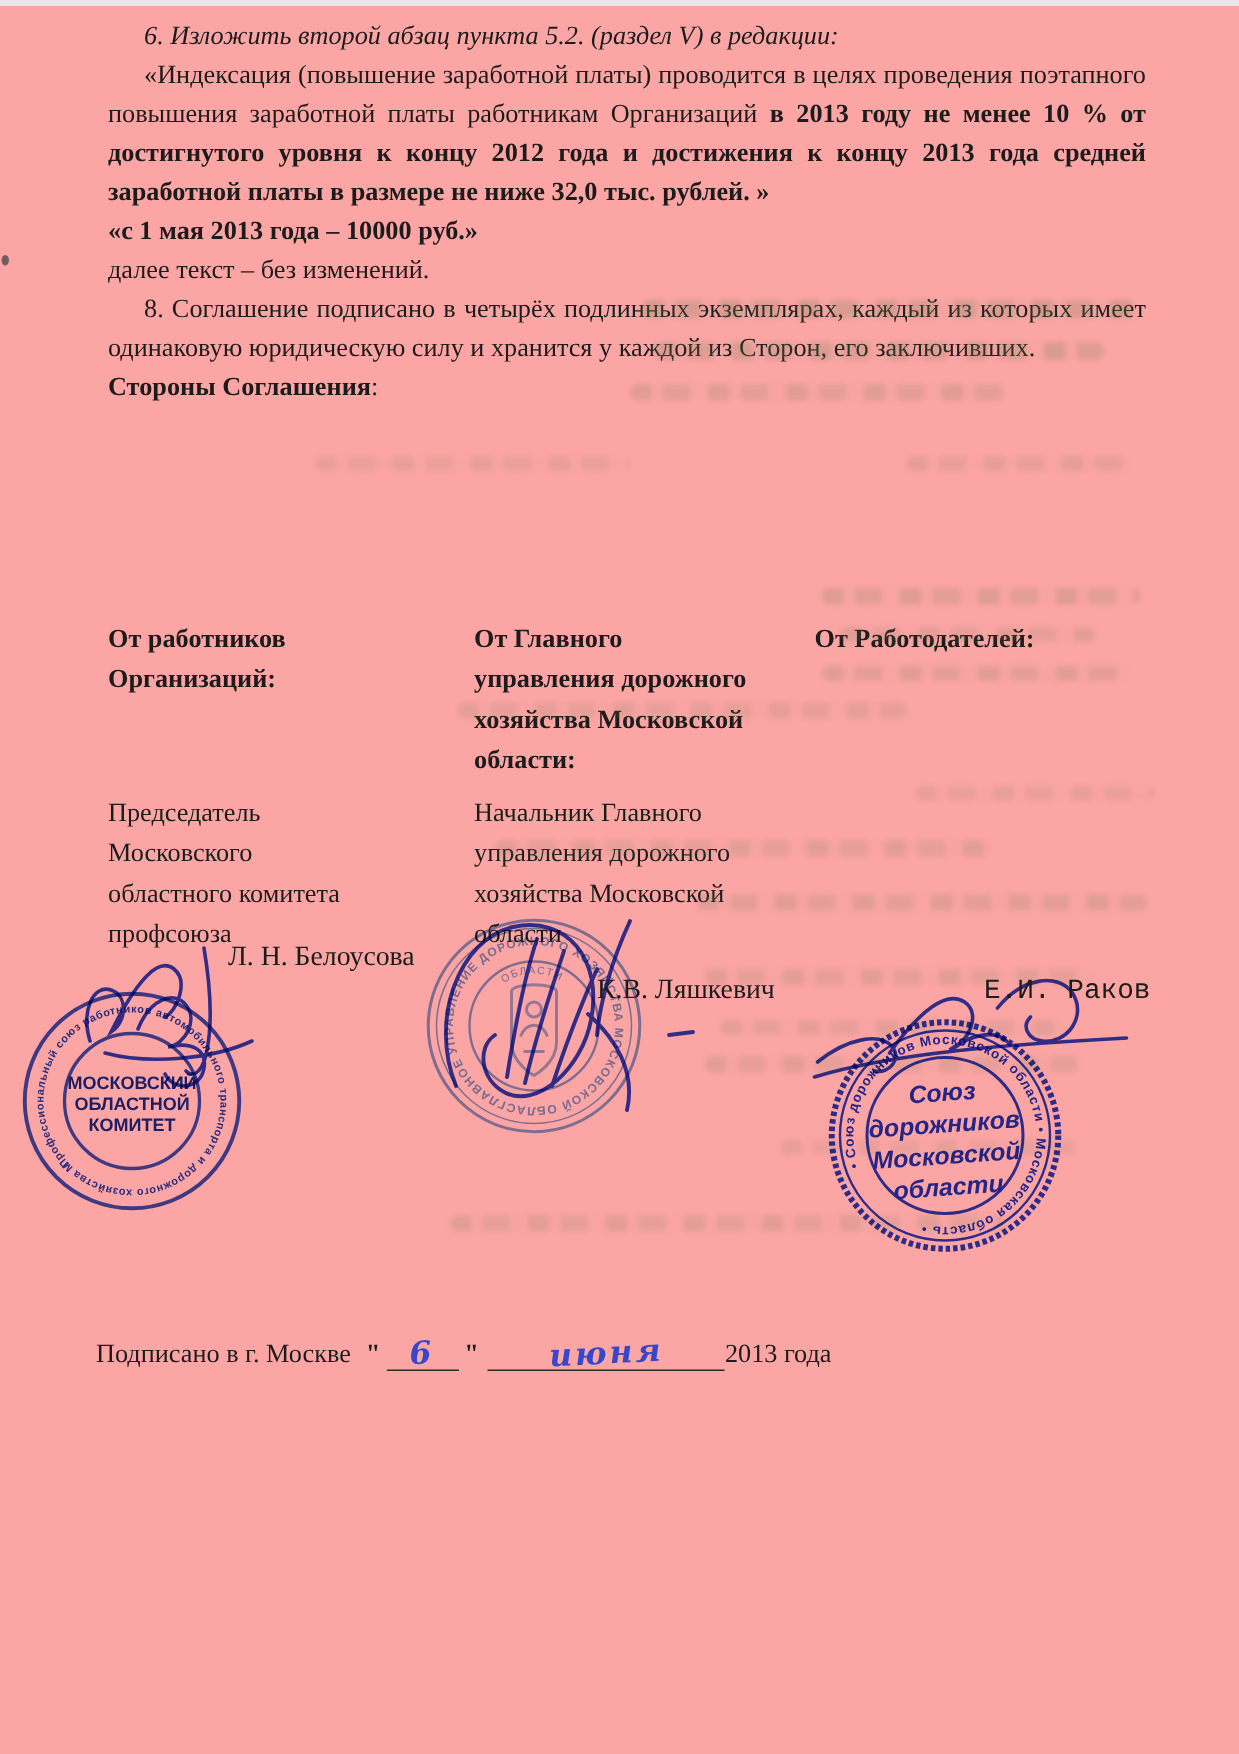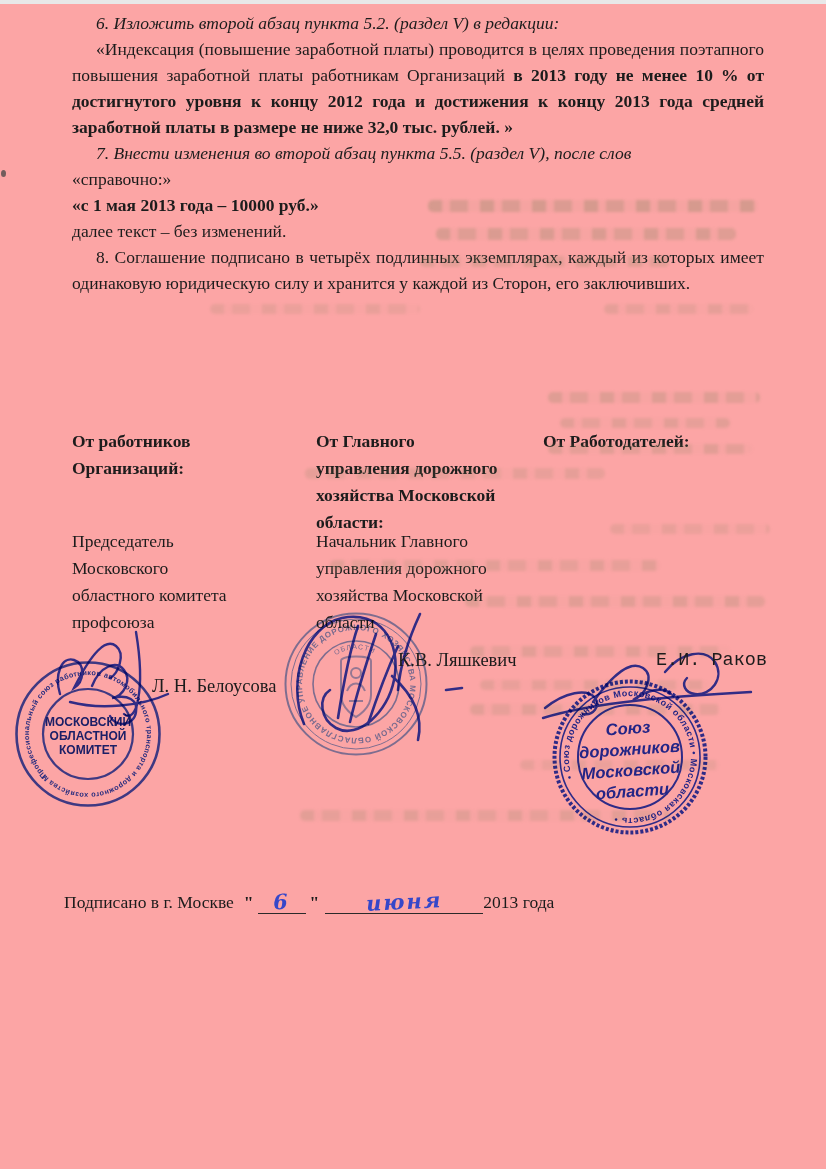--- a/index.html
+++ b/index.html
@@ -25,28 +25,28 @@
   .p7-l1{display:inline-block;text-indent:24px;}
   .p-amount{margin:6px 0 0 26px;font-weight:bold;}
   .p-note{margin:7px 0 0 26px;}
   .p8{margin-top:8px;text-align:justify;text-indent:24px;}
   .heading{margin-top:10px;font-weight:bold;}
   .heading .colon{font-weight:normal;}
   b,.bold{font-weight:bold;}
 
   
   .col{position:absolute;font-size:17.5px;line-height:27px;}
-  .col-header{font-weight:bold;top:424px;}
+  .col-header{font-weight:bold;top:408px;}
   .col-title{top:524px;}
   .c1{left:72px;}  .c1.col-header{width:160px;} .c1.col-title{width:178px;}
   .c2{left:316px;} .c2.col-header{width:196px;} .c2.col-title{width:200px;}
   .c3{left:543px;} .c3.col-header{width:232px;} .c3.col-title{width:205px;}
 
   .sig-name{position:absolute;font-size:18.5px;z-index:5;}
-  .n1{left:152px;top:672px;text-align:center;}
+  .n1{left:152px;top:624px;text-align:center;}
   .n2{left:398px;top:646px;}
   .n3{left:656px;top:646px;font-family:Liberation Mono, monospace;}
 
   
   .footer{
     position:absolute;left:64px;top:884px;
     font-size:17.5px;white-space:nowrap;z-index:5;
   }
   .footer .q{margin:0 4px 0 10px;font-weight:bold;}
   .footer .q2{margin:0 6px 0 4px;font-weight:bold;}
@@ -95,24 +95,24 @@
   <div class="bt" style="left:470px;top:642px;width:260px;height:11px;opacity:.5"></div>
   <div class="bt" style="left:480px;top:676px;width:230px;height:10px;opacity:.45"></div>
   <div class="bt" style="left:470px;top:700px;width:250px;height:11px;opacity:.5"></div>
   <div class="bt" style="left:520px;top:756px;width:200px;height:10px;opacity:.4"></div>
   <div class="bt" style="left:300px;top:806px;width:370px;height:11px;opacity:.5"></div>
   <div class="speck" style="left:1px;top:166px;width:5px;height:7px;opacity:.75"></div>
 
   <div class="main-text">
     <p class="p-intro">6. Изложить второй абзац пункта 5.2.  (раздел V) в редакции:</p>
     <p class="p-body"><span>«Индексация (повышение заработной платы) проводится в целях проведения поэтапного повышения заработной платы работникам Организаций </span><b>в 2013 году не менее 10 % от достигнутого уровня к концу 2012 года и достижения к концу 2013 года средней заработной платы в размере не ниже 32,0 тыс. рублей. »</b></p>
-    <p class="p7"><span class="ital p7-l1">7. Внести изменения во второй абзац пункта 5.5.  (раздел V), после слов</span><br><span>«справочно:»</span></p>
     <p class="p-amount">«с 1 мая 2013 года – 10000 руб.»</p>
     <p class="p-note">далее текст – без изменений.</p>
     <p class="p8">8. Соглашение подписано в четырёх подлинных экземплярах,  каждый из которых имеет одинаковую юридическую силу и хранится у каждой из Сторон, его заключивших.</p>
+    <p class="heading"><span>Стороны Соглашения</span><span class="colon">:</span></p>
   </div>
 
   <div class="col col-header c1">От работников Организаций:</div>
   <div class="col col-header c2">От Главного управления дорожного хозяйства Московской области:</div>
   <div class="col col-header c3">От Работодателей:</div>
 
   <div class="col col-title c1">Председатель Московского областного комитета профсоюза</div>
   <div class="col col-title c2">Начальник Главного управления дорожного хозяйства Московской области</div>
 
   <div class="sig-name n1">Л. Н. Белоусова</div>

